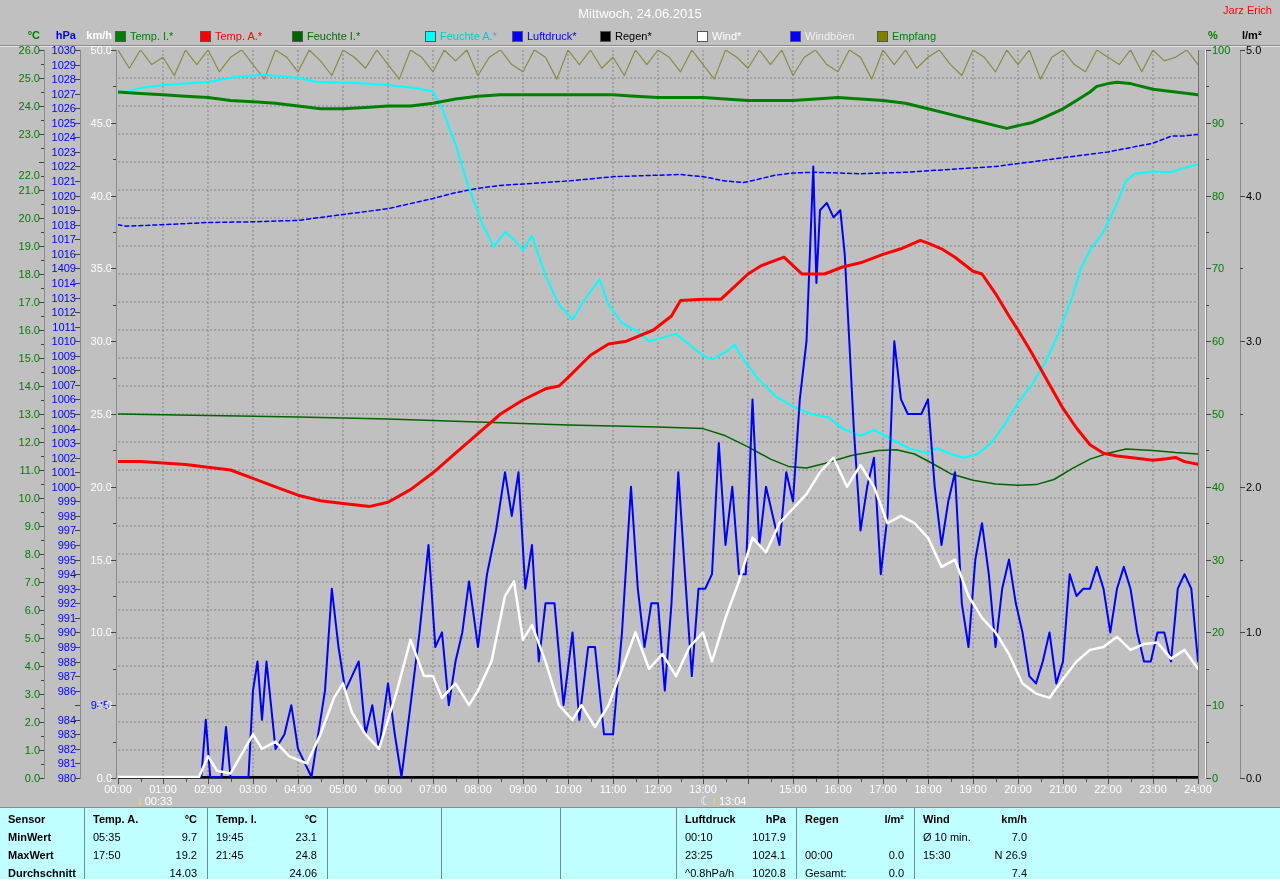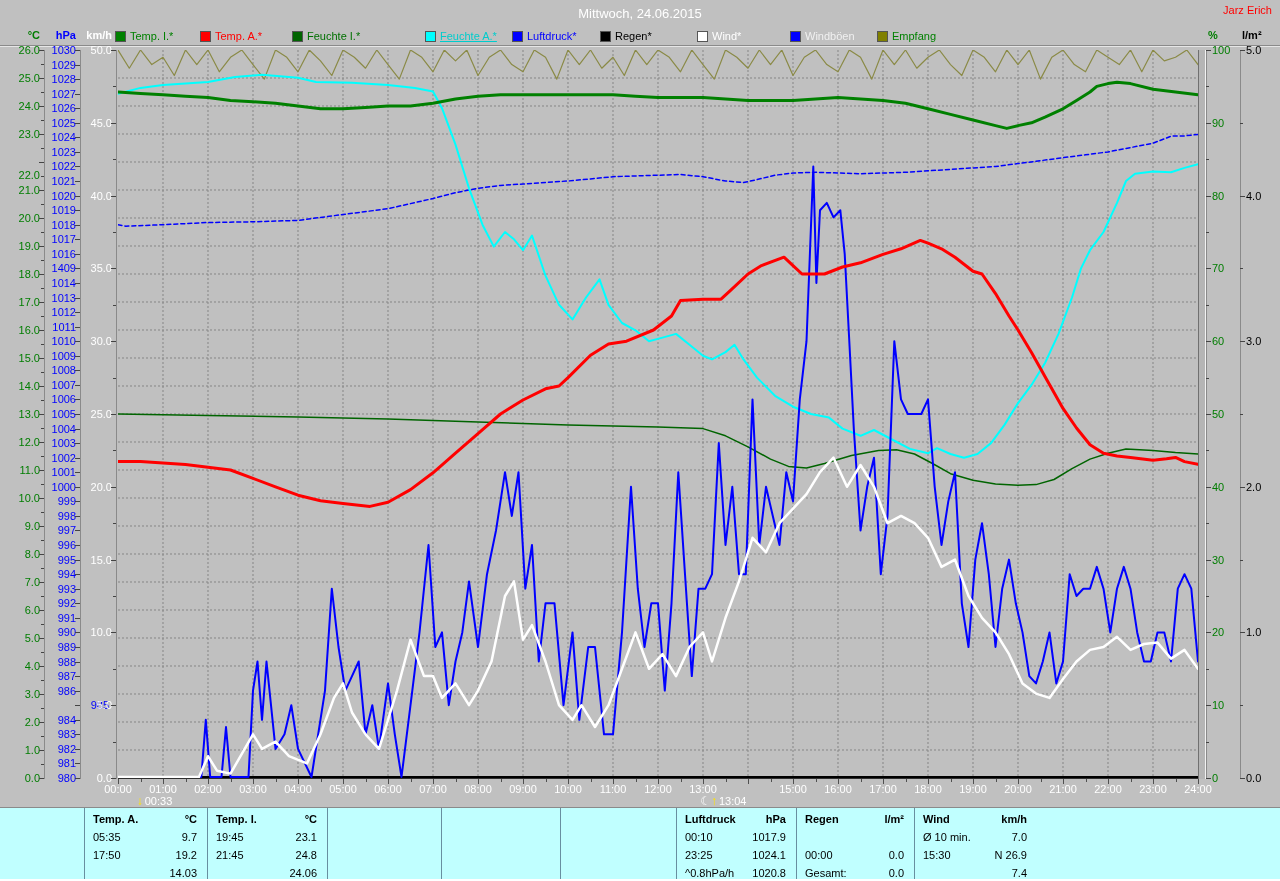--- a/index.html
+++ b/index.html
@@ -54,21 +54,21 @@
       <div class="abs legend-item" style="left: 200px;">
         <span class="legend-swatch" style="background: rgb(255, 0, 0);"></span>
         <span style="color: rgb(255, 0, 0);">Temp. A.*</span>
       </div>
       <div class="abs legend-item" style="left: 292px;">
         <span class="legend-swatch" style="background: rgb(0, 100, 0);"></span>
         <span style="color: rgb(0, 112, 0);">Feuchte I.*</span>
       </div>
       <div class="abs legend-item" style="left: 425px;">
         <span class="legend-swatch" style="background: rgb(0, 255, 255);"></span>
-        <span style="color: rgb(0, 204, 204); text-decoration: underline;">Feuchte A.*</span>
+        <span style="color: rgb(0, 204, 204);">Feuchte A.*</span>
       </div>
       <div class="abs legend-item" style="left: 512px;">
         <span class="legend-swatch" style="background: rgb(0, 0, 255);"></span>
         <span style="color: rgb(0, 0, 255);">Luftdruck*</span>
       </div>
       <div class="abs legend-item" style="left: 600px;">
         <span class="legend-swatch" style="background: rgb(0, 0, 0);"></span>
         <span style="color: rgb(0, 0, 0);">Regen*</span>
       </div>
       <div class="abs legend-item" style="left: 697px;">
@@ -502,20 +502,34 @@
         <span class="ic"><span style="color:#ffe400;">↓</span></span>
         <span>00:33</span>
       </div>
       <div class="abs marker" style="left: 700.15px;">
         <span class="ic"><span style="color:#ffffff;">☾</span><span style="color:#ffe400;">↑</span></span>
         <span>13:04</span>
       </div>
     </div>
 
   <div class="abs table" id="stats-table">
+      <div class="tcol first" style="left: 0px; width: 84px;">
+        <div class="trow bold" style="top: 2px;">
+          <span class="l" style="flex: 1 1 0%;">Sensor</span>
+        </div>
+        <div class="trow bold" style="top: 20px;">
+          <span class="l" style="flex: 1 1 0%;">MinWert</span>
+        </div>
+        <div class="trow bold" style="top: 38px;">
+          <span class="l" style="flex: 1 1 0%;">MaxWert</span>
+        </div>
+        <div class="trow bold" style="top: 56px;">
+          <span class="l" style="flex: 1 1 0%;">Durchschnitt</span>
+        </div>
+      </div>
       <div class="tcol" style="left: 84px; width: 123px;">
         <div class="trow bold" style="top: 2px;">
           <span class="l">Temp. A.</span>
           <span class="r">°C</span>
         </div>
         <div class="trow" style="top: 20px;">
           <span class="l">05:35</span>
           <span class="r">9.7</span>
         </div>
         <div class="trow" style="top: 38px;">

